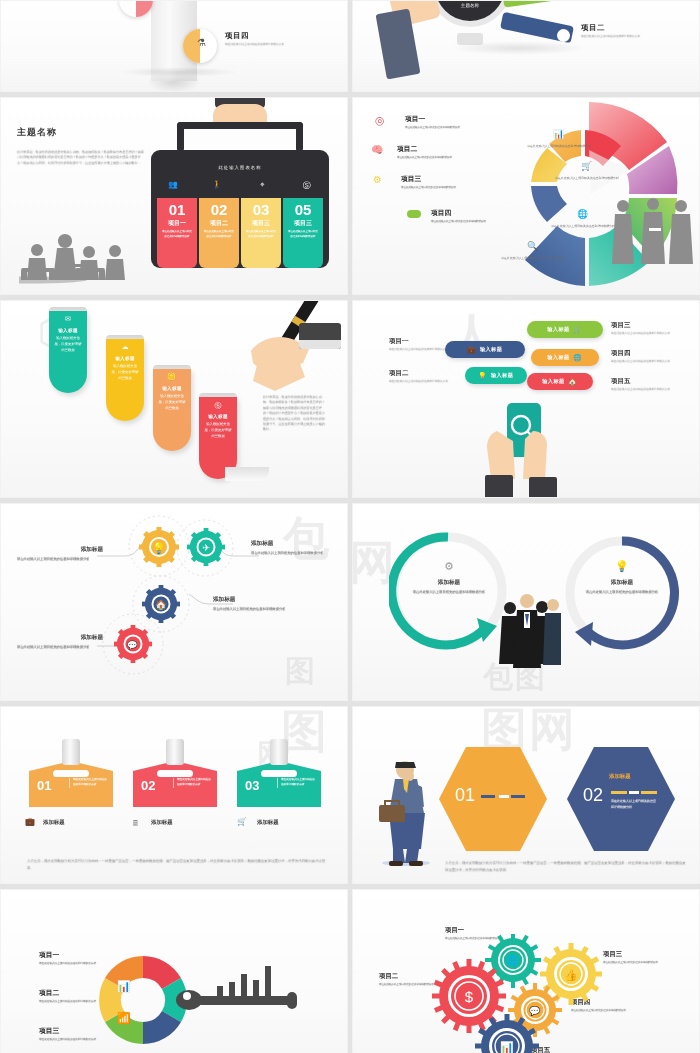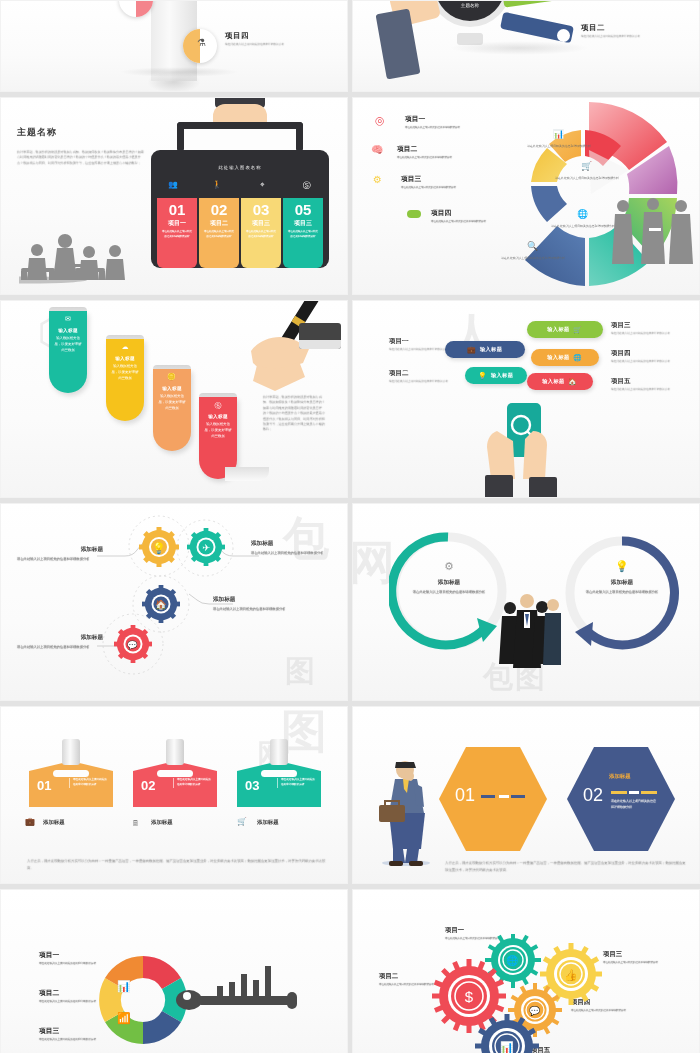--- a/index.html
+++ b/index.html
@@ -621,20 +621,21 @@
       <div class="num">03</div>
       <div class="txt blurtext-w">请在此处输入以上项目相关的信息和详细数据分析</div>
     </div>
     <div style="position:absolute;left:236px;top:110px;font-size:8px;color:#888;">🛒</div>
     <div class="tagcap" style="left:256px;top:112px;">添加标题</div>
 
     <div class="para blurtext" style="position:absolute;left:26px;bottom:12px;width:300px;">入行之后，我才发现数据分析其实可以分为两种：一种是偏产品运营，一种是偏向数据挖掘。偏产品运营会更加注重业务，对业务能力要求比较高；数据挖掘会更加注重技术，对算法代码能力要求比较高。</div>
   </div>
 
   <div class="slide grad">
+    <div class="wm" style="left:128px;top:-8px;">图网</div>
 
     <svg style="position:absolute;left:20px;top:50px;" width="66" height="110" viewBox="0 0 66 110">
       <ellipse cx="33" cy="106" rx="24" ry="3" fill="#cfd8e6"></ellipse>
       <circle cx="32" cy="13" r="9" fill="#e8c49a"></circle>
       <path d="M23 5h18l2 6H22z" fill="#2b2b2b"></path>
       <path d="M22 22h22l7 34H16z" fill="#5a6f96"></path>
       <path d="M30 22h6l-2 14-3-4z" fill="#f3c44a"></path>
       <path d="M16 56h36l-4 36H20z" fill="#44598c"></path>
       <path d="M20 92h10l2 14H20z" fill="#44598c"></path>
       <path d="M34 92h12l-2 14H32z" fill="#44598c"></path>

